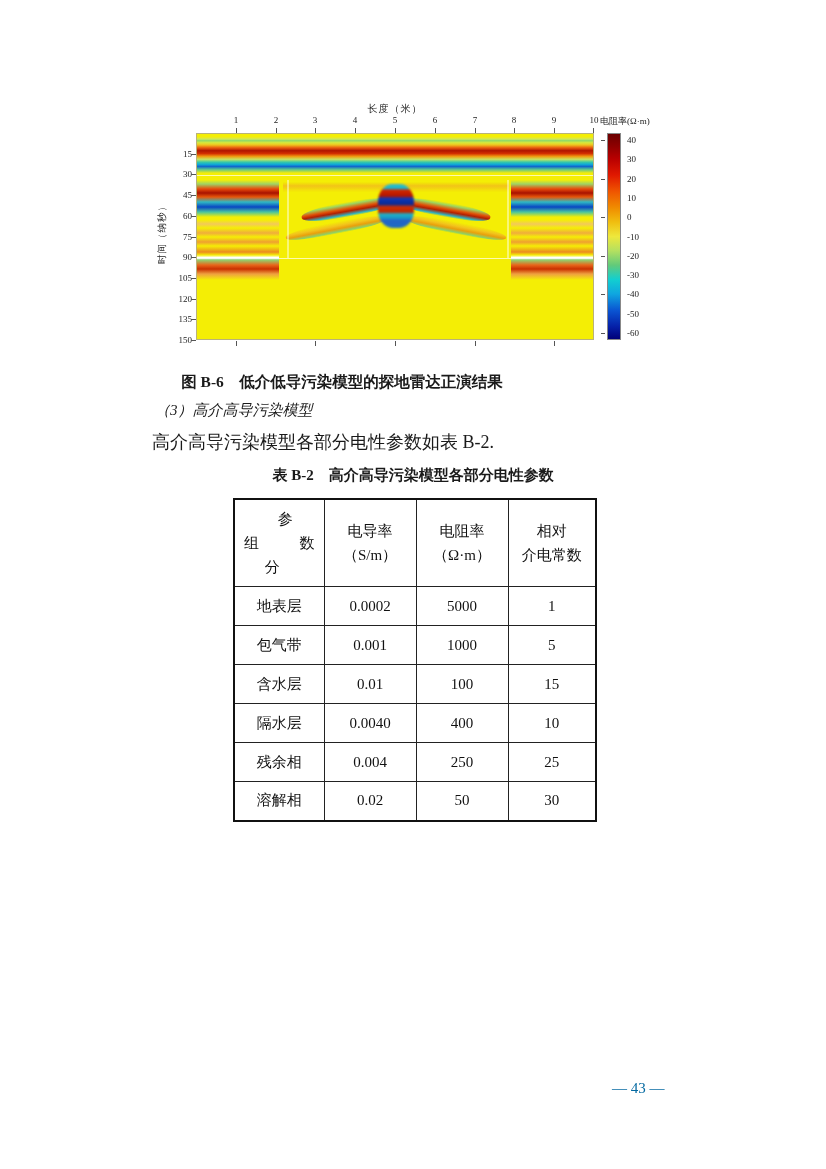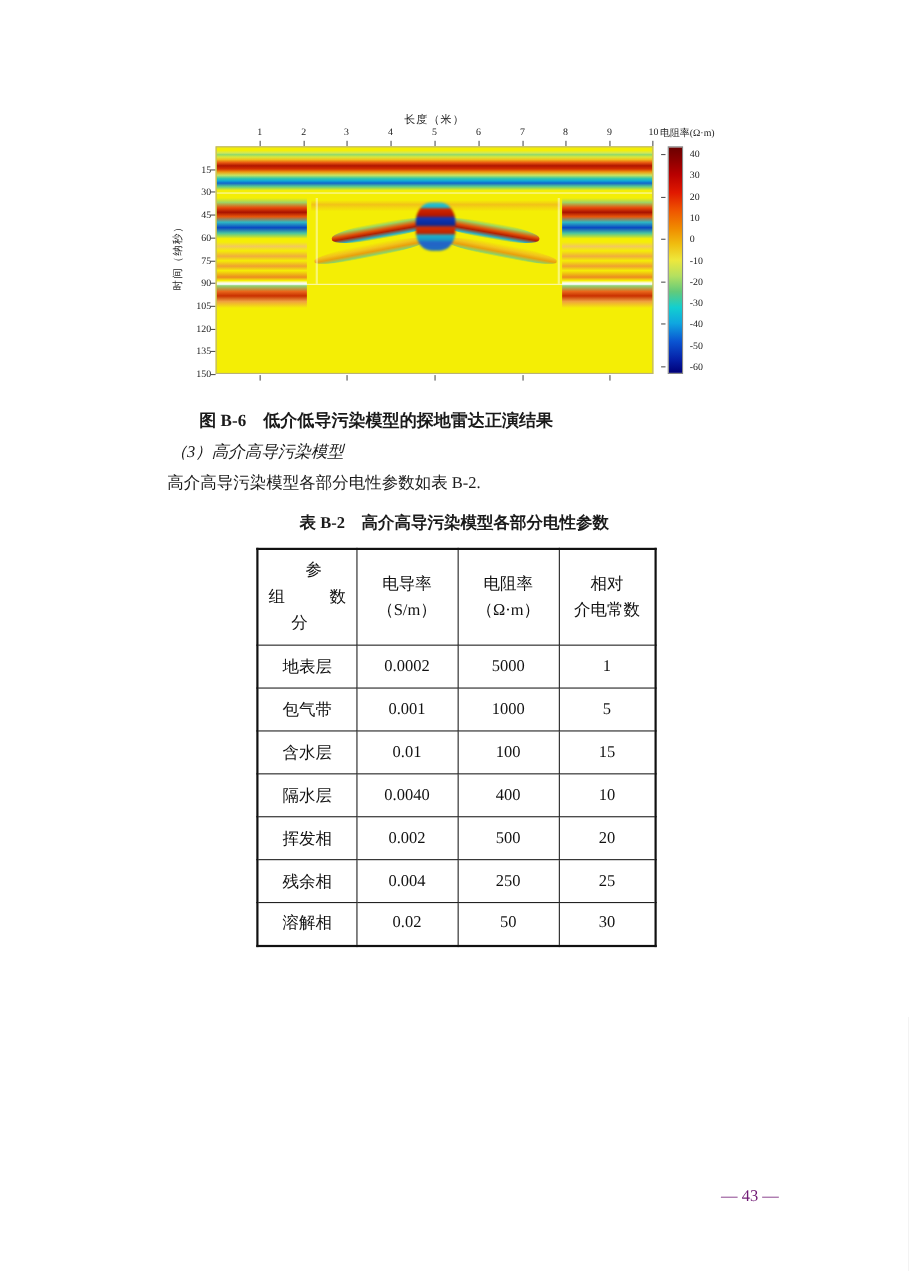--- a/index.html
+++ b/index.html
@@ -43,37 +43,37 @@
   .cbar{position:absolute;left:457px;top:37px;width:14px;height:207px;border:1px solid #888;box-sizing:border-box;
     background:linear-gradient(180deg,#6b0000 0%,#8f0000 6%,#b80000 12%,#e01800 20%,#ef5500 28%,
     #f08c00 36%,#f0be10 43%,#eee83c 50%,#b4e060 57%,#62ca7a 64%,#12cfd0 71%,#0fa6e0 78%,
     #0a55d2 86%,#0520a8 94%,#000078 100%);}
   .cbar-title{position:absolute;left:450px;top:19px;width:120px;font-size:9px;color:#222;}
   .ct{position:absolute;left:477px;width:30px;font-size:9px;color:#222;transform:translateY(-50%);}
   .tick-cbar{position:absolute;left:451px;width:4px;height:1px;background:#555;}
   
   .caption{position:absolute;left:0;top:372px;width:684px;text-align:center;font-weight:bold;font-size:15.5px;}
   .item-heading{position:absolute;left:155px;top:401px;font-size:15px;font-style:italic;}
-  .paragraph{position:absolute;left:152px;top:430px;font-size:15px;}
+  .paragraph{position:absolute;left:152px;top:430px;font-size:18px;}
   .table-title{position:absolute;left:0;top:466px;width:826px;text-align:center;font-weight:bold;font-size:15px;}
   
   table.params{position:absolute;left:233px;top:498px;border-collapse:collapse;table-layout:fixed;
     font-size:15px;color:#111;}
   table.params td,table.params th{border:1px solid #222;text-align:center;vertical-align:middle;
     font-weight:normal;padding:0;}
   table.params{border:2px solid #111;}
   tr.hdr{height:86px;}
   tr.row{height:39px;}
   .hdr-line{line-height:24px;}
   .corner{height:86px;display:flex;flex-direction:column;justify-content:center;gap:2px;}
   .corner-top{text-align:center;padding-left:12px;line-height:22px;}
   .corner-mid{display:flex;justify-content:space-between;padding:0 9px;line-height:22px;}
   .corner-bot{text-align:center;padding-right:14px;line-height:22px;}
   
-  .page-number{position:absolute;left:612px;top:1080px;width:96px;text-align:right;font-size:15px;color:#701a75;}
+  .page-number{position:absolute;left:612px;top:1080px;width:96px;text-align:left;font-size:15px;color:#0369a1;}
 </style>
 </head>
 <body>
 
 <div class="page">
 
   <div class="figure">
     <div class="fig-xtitle">长度（米）</div>
 
     <span class="xt" style="left:76px">1</span>
@@ -221,26 +221,20 @@
       <td>100</td>
       <td>15</td>
     </tr>
     <tr class="row">
       <td>隔水层</td>
       <td>0.0040</td>
       <td>400</td>
       <td>10</td>
     </tr>
     <tr class="row">
-      <td>挥发相</td>
-      <td>0.002</td>
-      <td>500</td>
-      <td>20</td>
-    </tr>
-    <tr class="row">
       <td>残余相</td>
       <td>0.004</td>
       <td>250</td>
       <td>25</td>
     </tr>
     <tr class="row">
       <td>溶解相</td>
       <td>0.02</td>
       <td>50</td>
       <td>30</td>

